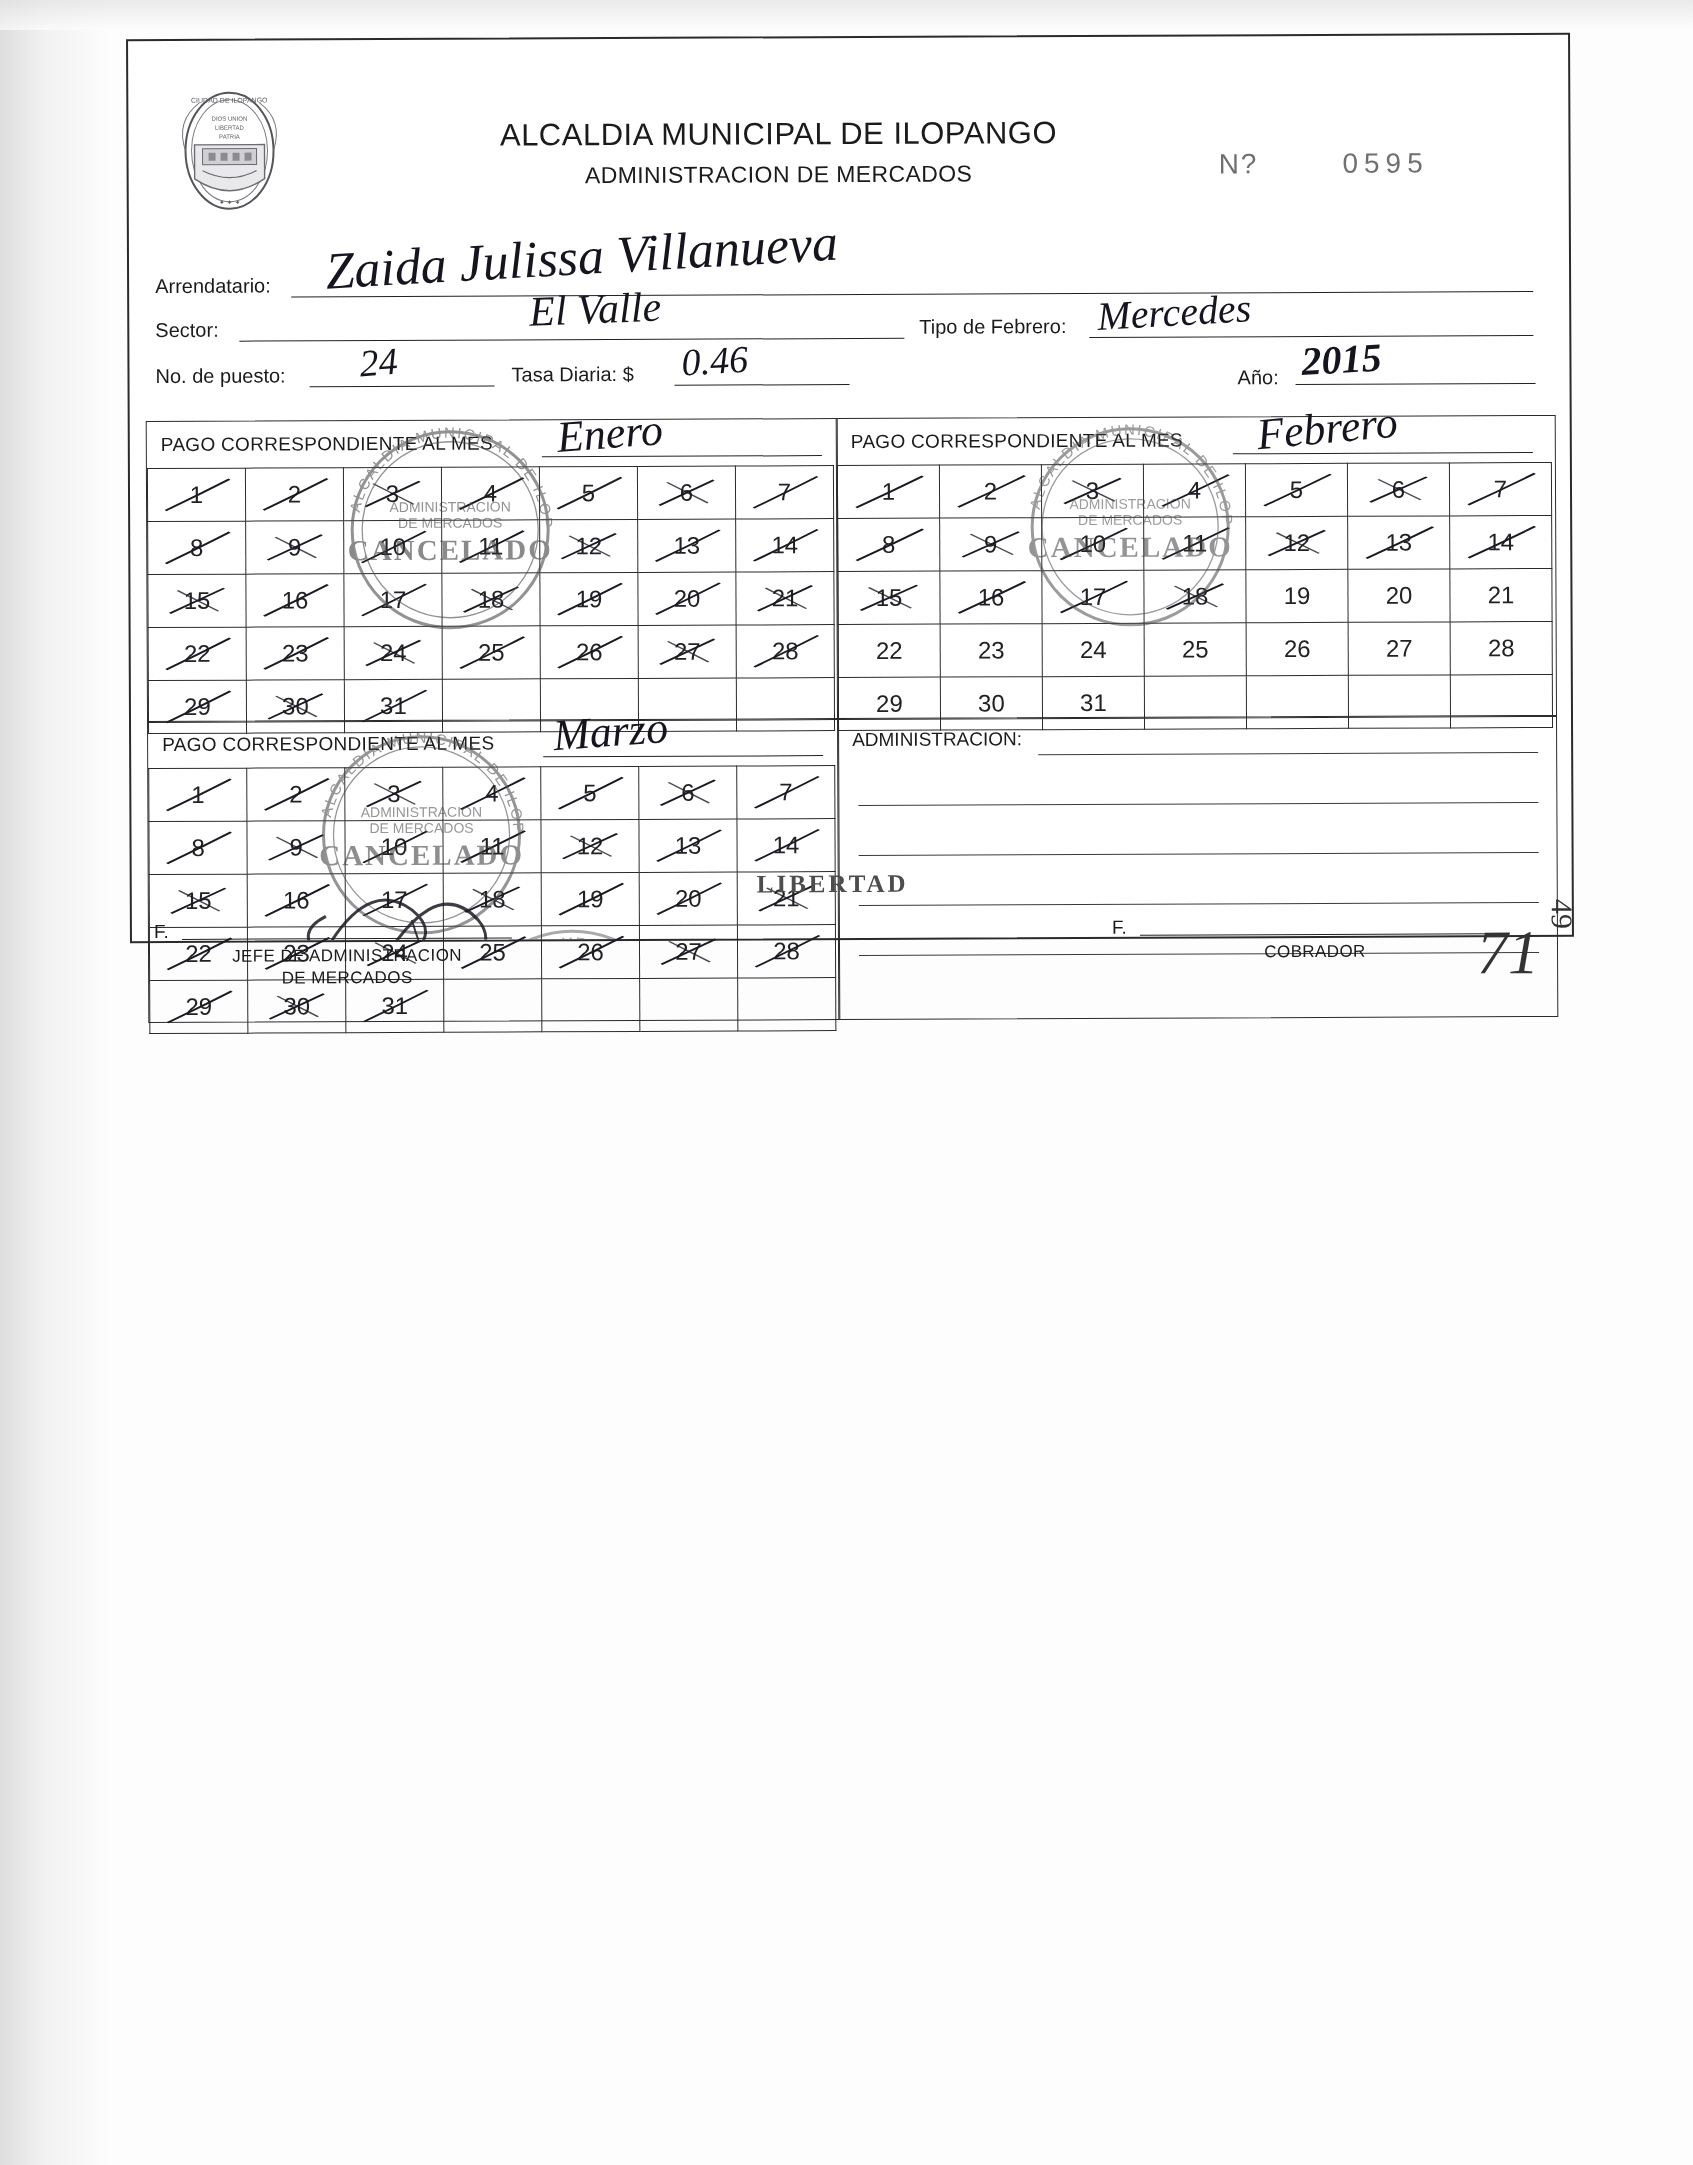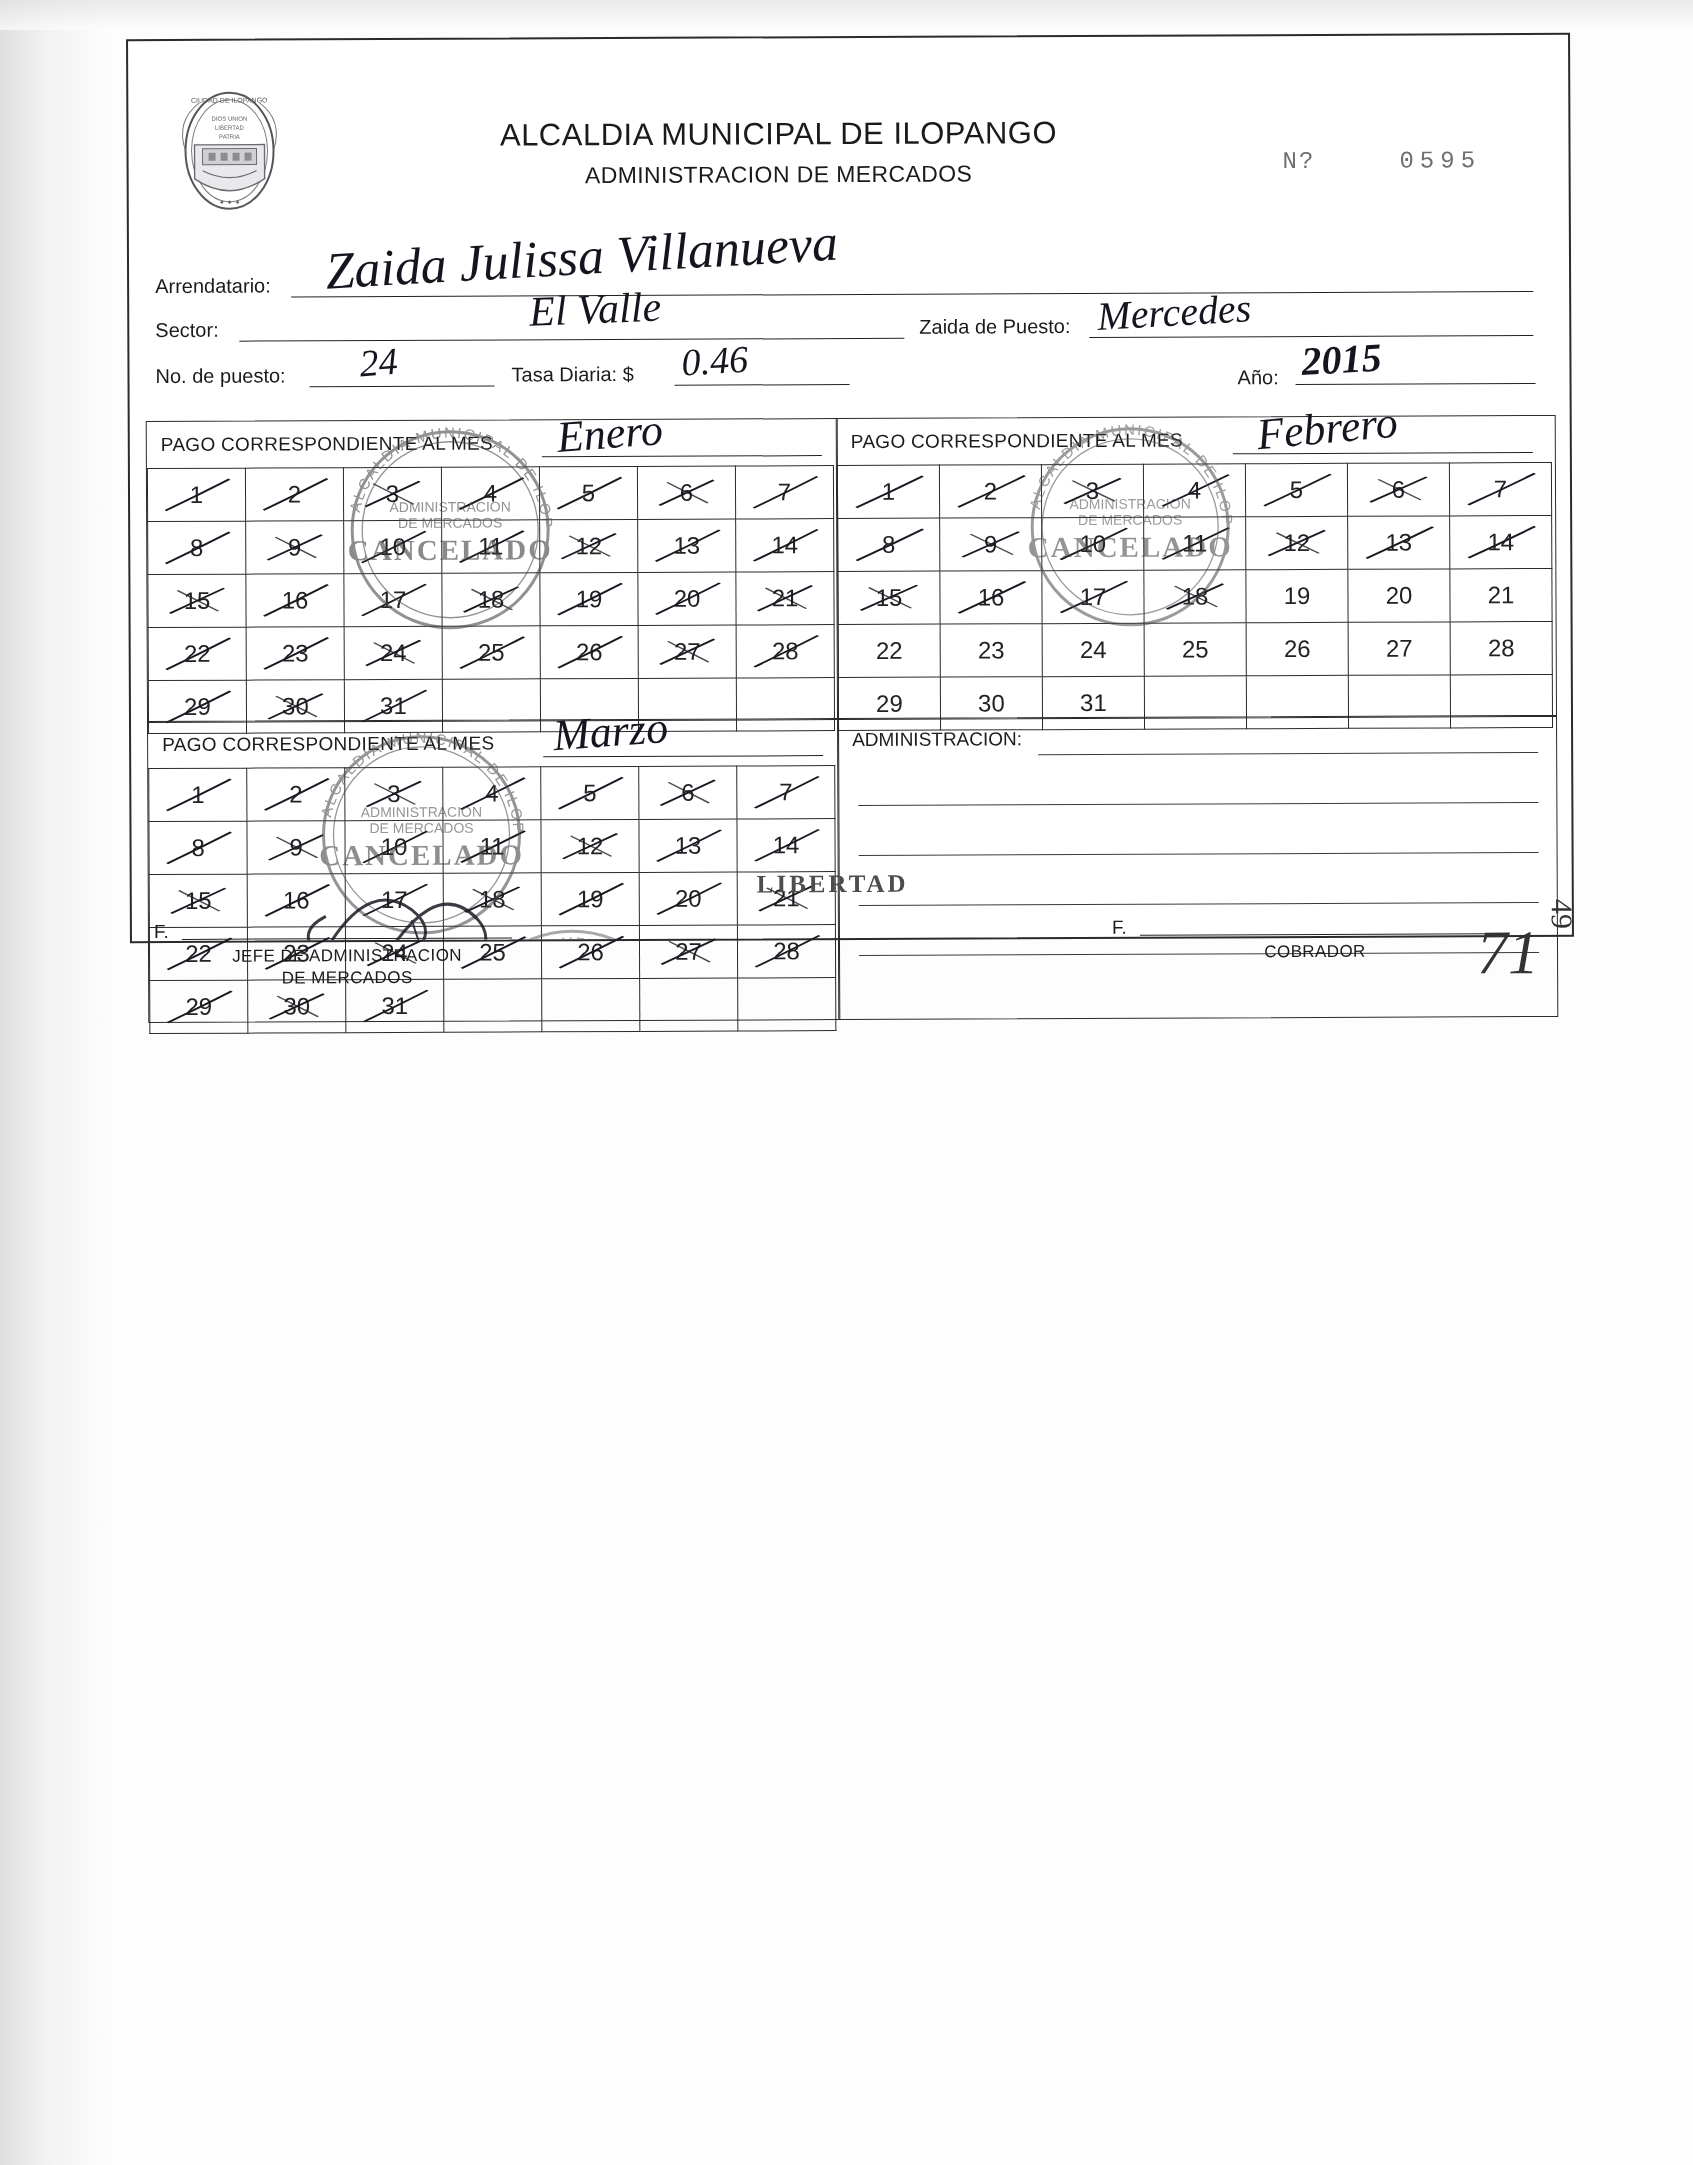--- a/index.html
+++ b/index.html
@@ -32,21 +32,21 @@
   }
 
   
   .crest{position:absolute;left:36px;top:46px;width:130px;height:128px;}
   .crest svg{display:block;}
 
   .org{position:absolute;left:330px;top:78px;width:640px;text-align:center;}
   .org .l1{font-size:31px;letter-spacing:.5px;font-weight:400;white-space:nowrap;}
   .org .l2{font-size:23px;letter-spacing:.4px;margin-top:9px;white-space:nowrap;}
 
-  .folio{position:absolute;left:1154px;top:112px;font-family:Liberation Mono, monospace;font-size:24px;color:#6f6f6f;letter-spacing:2px;}
+  .folio{position:absolute;left:1090px;top:112px;font-family:Liberation Sans, sans-serif;font-size:28px;color:#6f6f6f;letter-spacing:2px;}
   .folio .num{margin-left:84px;letter-spacing:6px;}
 
   
   .fld{position:absolute;font-size:20px;}
   .rule{position:absolute;border-bottom:1.6px solid #222;}
 
   .hw{position:absolute;font-family:"Liberation Serif",serif;font-style:italic;color:#15151f;white-space:nowrap;}
 
   
   .panel{position:absolute;border:1.6px solid #2b2b2b;}
@@ -118,21 +118,21 @@
     </div>
 
     <div class="fld" style="left:26px;top:234px;">Arrendatario:</div>
     <div class="rule" style="left:162px;top:256px;width:1242px;"></div>
     <div class="hw" style="left:196px;top:188px;font-size:52px;transform:rotate(-3deg);">Zaida Julissa Villanueva</div>
 
     <div class="fld" style="left:26px;top:278px;">Sector:</div>
     <div class="rule" style="left:110px;top:300px;width:665px;"></div>
     <div class="hw" style="left:400px;top:246px;font-size:42px;transform:rotate(-2deg);">El Valle</div>
 
-    <div class="fld" style="left:790px;top:278px;">Zaida de Puesto:</div>
+    <div class="fld" style="left:790px;top:278px;">Tipo de Febrero:</div>
     <div class="rule" style="left:960px;top:300px;width:444px;"></div>
     <div class="hw" style="left:968px;top:252px;font-size:40px;transform:rotate(-3deg);">Mercedes</div>
 
     <div class="fld" style="left:26px;top:324px;">No. de puesto:</div>
     <div class="rule" style="left:180px;top:346px;width:185px;"></div>
     <div class="hw" style="left:230px;top:300px;font-size:38px;transform:rotate(-4deg);">24</div>
 
     <div class="fld" style="left:382px;top:324px;">Tasa Diaria: $</div>
     <div class="rule" style="left:545px;top:346px;width:175px;"></div>
     <div class="hw" style="left:552px;top:300px;font-size:38px;transform:rotate(-3deg);">0.46</div>

